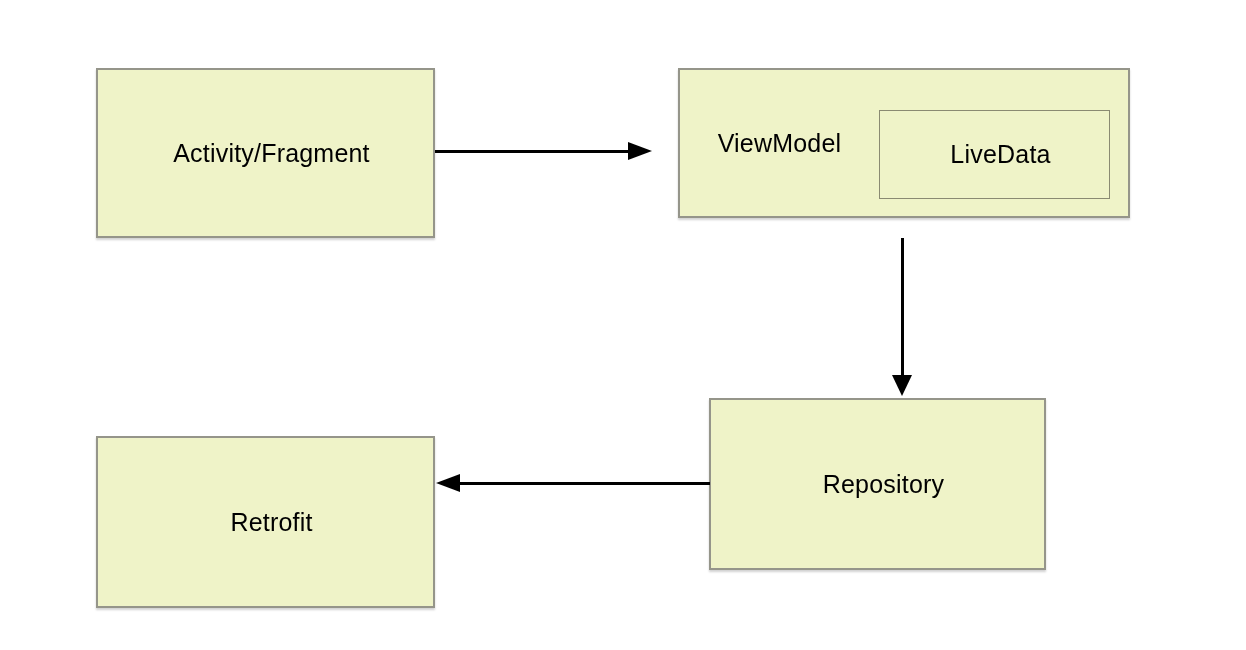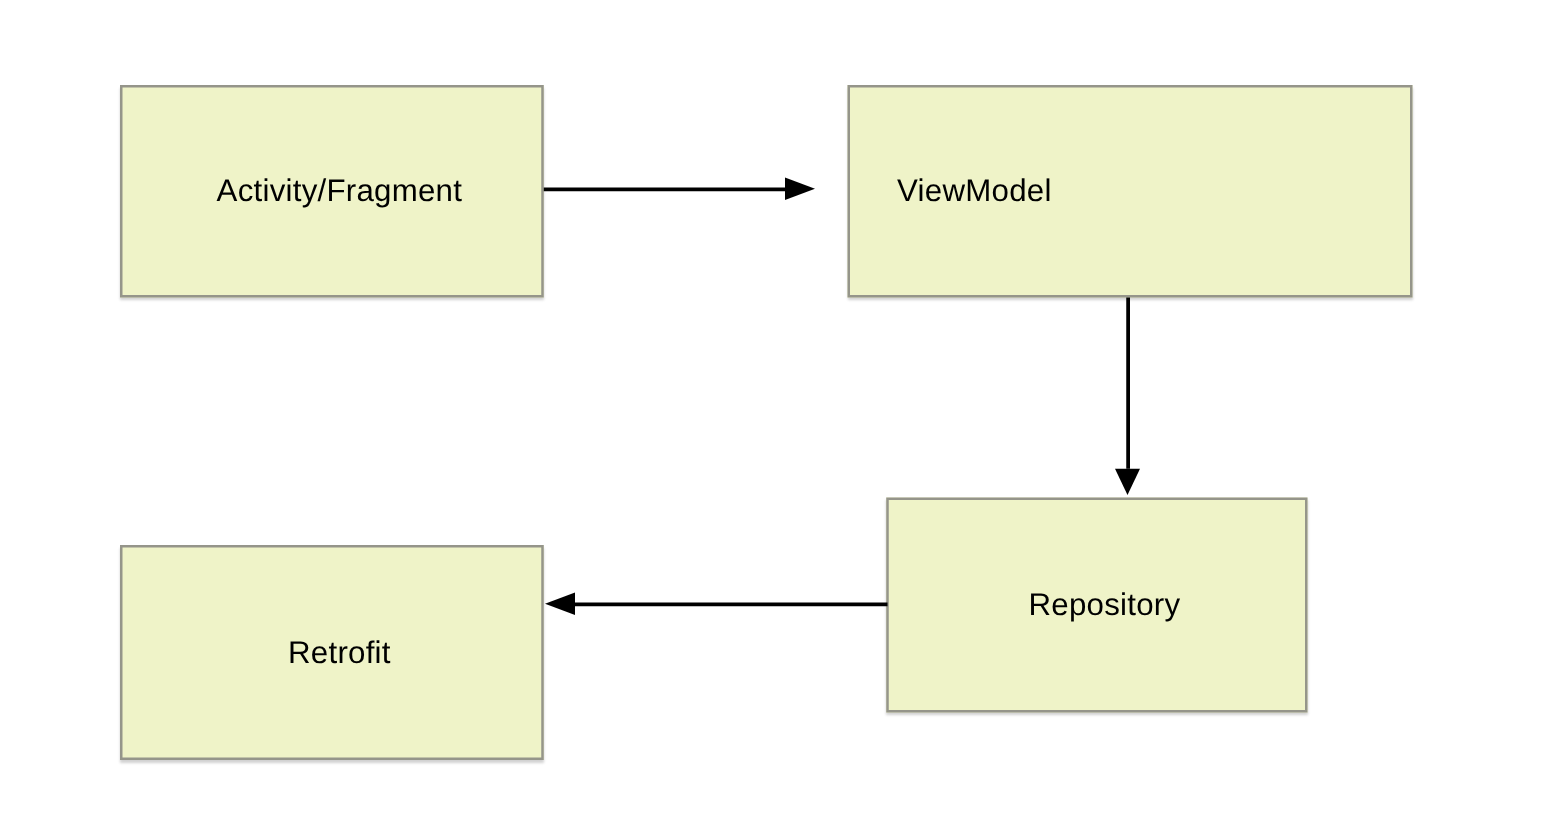--- a/index.html
+++ b/index.html
@@ -22,21 +22,21 @@
     box-shadow:0 2px 2px rgba(0,0,0,0.18);
     display:flex;align-items:center;justify-content:center;padding-left:12px;
   }
   .node-label{
     font-size:25px;
     color:var(--text);
     letter-spacing:0.2px;
     white-space:nowrap;
   }
   #n-activity{left:96px;top:68px;width:339px;height:170px;}
-  #n-viewmodel{left:678px;top:68px;width:452px;height:170px;justify-content:flex-start;}
+  #n-viewmodel{left:678px;top:68px;width:452px;height:150px;justify-content:flex-start;}
   .vm-label-region{
     position:absolute;left:0;top:0;width:199px;height:100%;
     display:flex;align-items:center;justify-content:center;
   }
   #n-livedata{
     left:199px;top:40px;width:231px;height:89px;
     border:1px solid var(--inner-border);
     box-shadow:none;
   }
   #n-retrofit{left:96px;top:398px;width:339px;height:172px;margin-top:38px;}
@@ -76,20 +76,23 @@
 <div class="canvas">
 
   <div class="node" id="n-activity">
     <span class="node-label">Activity/Fragment</span>
   </div>
 
   <div class="node" id="n-viewmodel">
     <div class="vm-label-region">
       <span class="node-label">ViewModel</span>
     </div>
+    <div class="node" id="n-livedata">
+      <span class="node-label">LiveData</span>
+    </div>
   </div>
 
   <div class="node" id="n-retrofit">
     <span class="node-label">Retrofit</span>
   </div>
 
   <div class="node" id="n-repository">
     <span class="node-label">Repository</span>
   </div>
 

